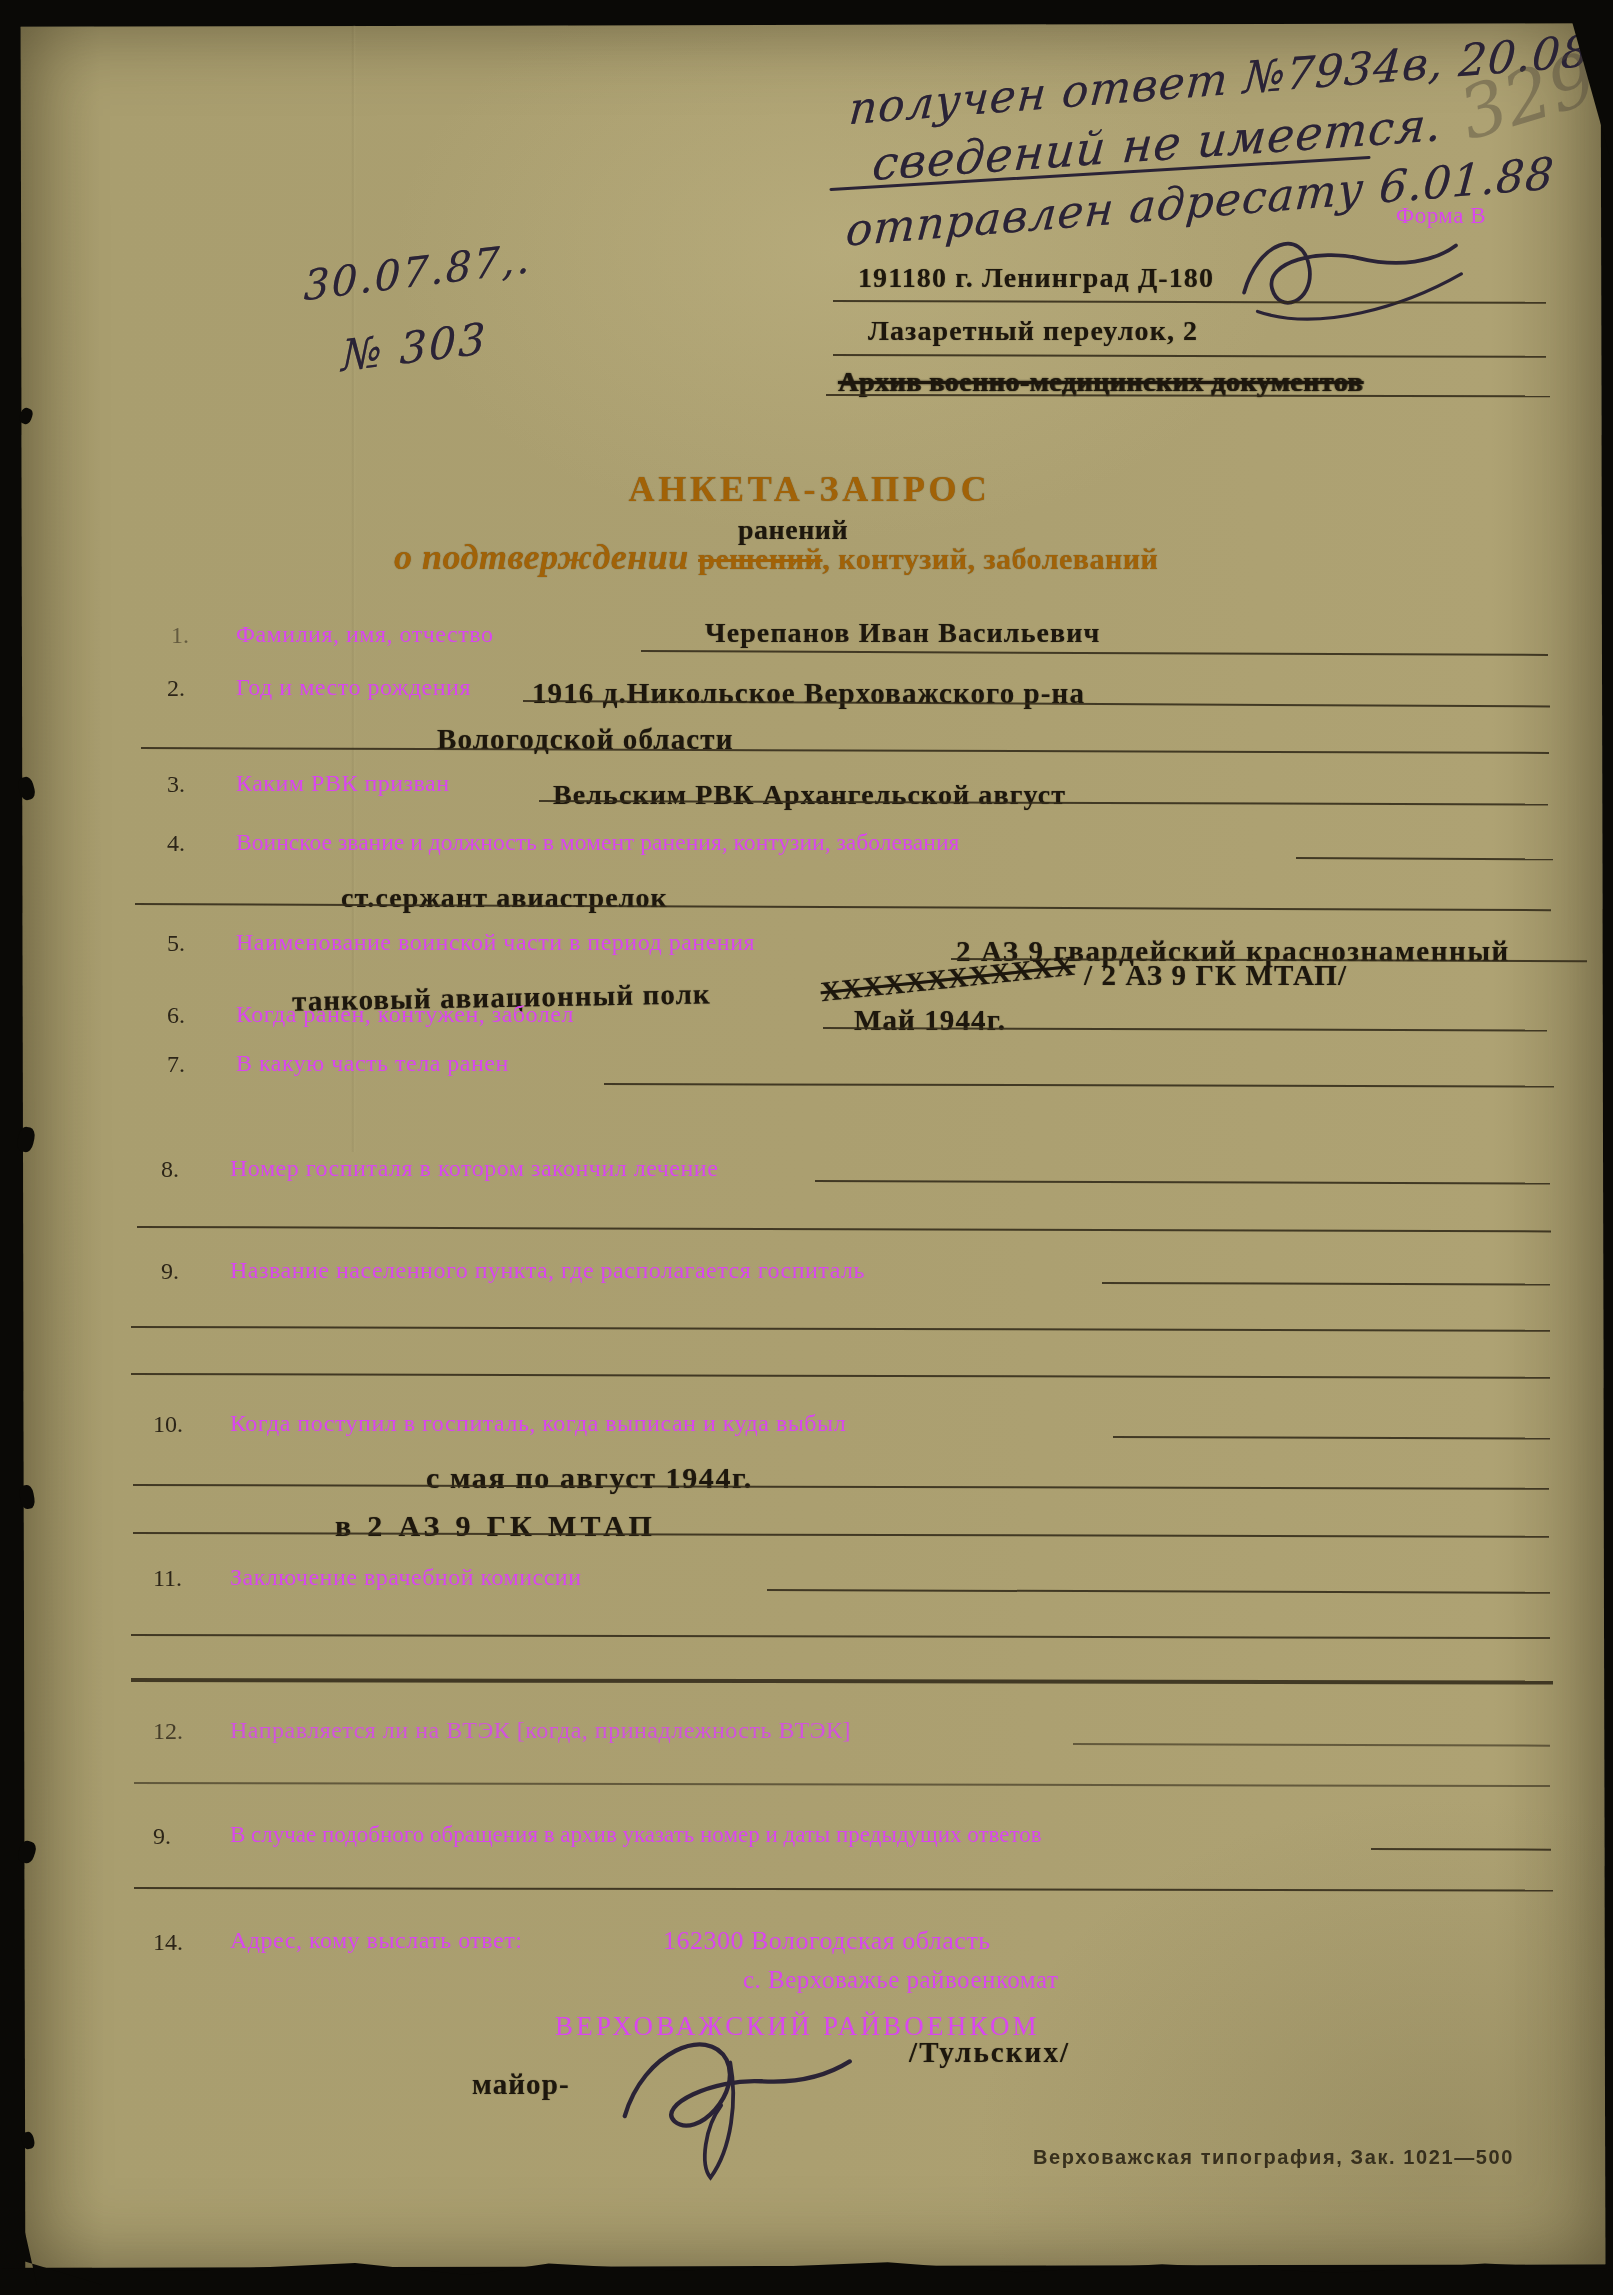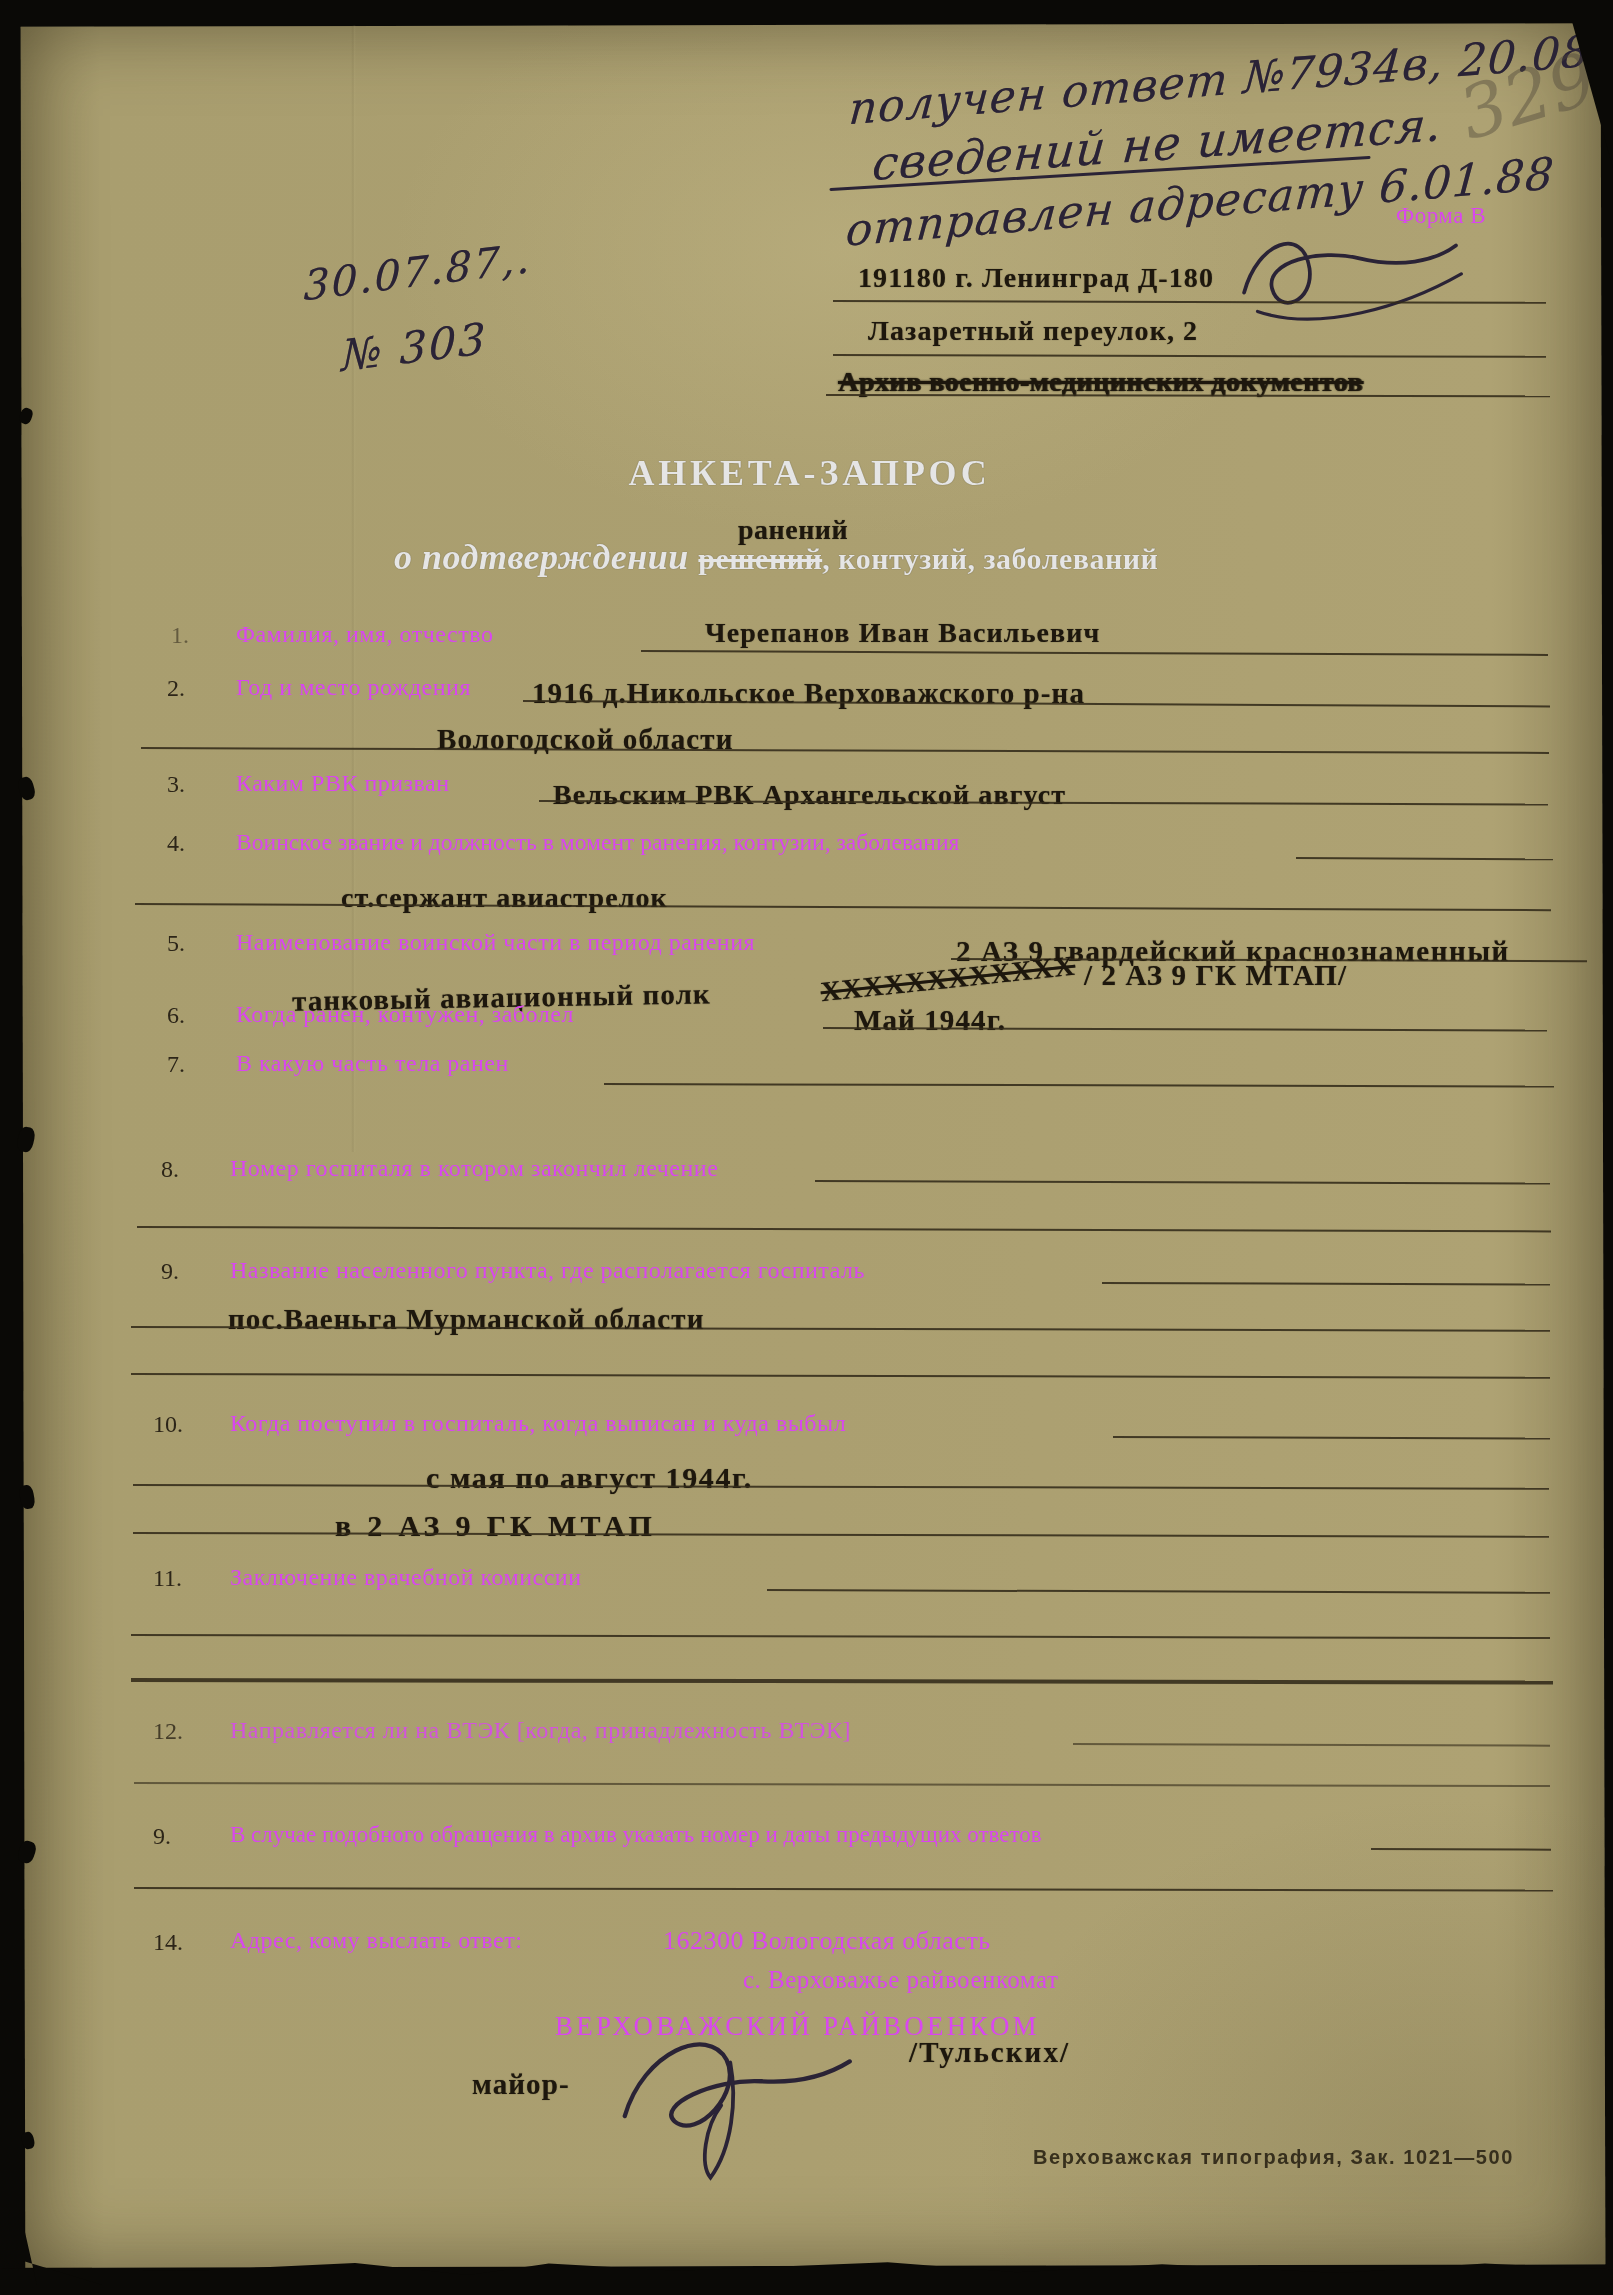--- a/index.html
+++ b/index.html
@@ -21,22 +21,22 @@
   .print{position:absolute;color:#d946ef;font-size:24px;letter-spacing:0.5px;white-space:nowrap;}
   .num{position:absolute;color:#2c2518;font-size:24px;white-space:nowrap;}
   .typed{position:absolute;color:#1d170d;font-weight:700;font-size:28px;letter-spacing:1.1px;white-space:nowrap;
          text-shadow:0 0 1.1px rgba(30,24,14,.55);}
   .hw{position:absolute;color:#2a2336;font-family:"DejaVu Serif",serif;font-style:italic;white-space:nowrap;
       text-shadow:0 0 0.5px rgba(42,35,54,.5);}
   .pencil{position:absolute;color:#4e463a;opacity:.42;font-family:"DejaVu Serif",serif;font-style:italic;white-space:nowrap;}
   .struck{position:relative;text-decoration:line-through;text-decoration-thickness:3.2px;
           text-shadow:0 0 1.6px rgba(30,24,14,.9),1.1px 0 0 rgba(30,24,14,.7);}
   .xblock{display:inline-block;text-decoration:line-through;text-decoration-thickness:2.7px;}
-  .title{position:absolute;color:#e5e5e5;font-weight:700;white-space:nowrap;
-         text-shadow:0 0 1.1px rgba(30,24,14,.5);}
+  .title{position:absolute;color:#a16207;font-weight:700;white-space:nowrap;
+         text-shadow:0 0 1.1px rgba(30,24,14,.5);margin-top:16px;}
   .footerprint{position:absolute;color:#2e2717;font-family:"Liberation Sans",sans-serif;font-weight:700;
          font-size:20px;letter-spacing:1.6px;white-space:nowrap;opacity:.92;}
   .tear{position:absolute;background:#0a0906;}
   svg.sig{position:absolute;overflow:visible;}
   svg.sig path{fill:none;stroke:#2a2336;stroke-linecap:round;}
 </style>
 </head>
 <body>
 
 <div id="page">
@@ -115,21 +115,20 @@
     <div class="rule" style="left:604px;top:1083px;width:950px;transform:rotate(.15deg);"></div>
 
     <div class="num" style="left:161px;top:1156px;">8.</div>
     <div class="print" style="left:230px;top:1155px;">Номер госпиталя в котором закончил лечение</div>
     <div class="rule" style="left:815px;top:1180px;width:735px;transform:rotate(.2deg);"></div>
     <div class="rule" style="left:137px;top:1226px;width:1414px;transform:rotate(.18deg);"></div>
 
     <div class="num" style="left:161px;top:1258px;">9.</div>
     <div class="print" style="left:230px;top:1257px;">Название населенного пункта, где располагается госпиталь</div>
     <div class="rule" style="left:1102px;top:1282px;width:448px;transform:rotate(.2deg);"></div>
-    <div class="typed" style="left:228px;top:1303px;font-size:29px;">пос.Ваеньга Мурманской области</div>
     <div class="rule" style="left:131px;top:1326px;width:1419px;transform:rotate(.15deg);"></div>
     <div class="rule" style="left:131px;top:1373px;width:1419px;transform:rotate(.15deg);"></div>
 
     <div class="num" style="left:153px;top:1411px;">10.</div>
     <div class="print" style="left:230px;top:1410px;">Когда поступил в госпиталь, когда выписан и куда выбыл</div>
     <div class="rule" style="left:1113px;top:1436px;width:437px;transform:rotate(.2deg);"></div>
     <div class="typed" style="left:426px;top:1461px;font-size:30px;letter-spacing:1.6px;">с мая по август 1944г.</div>
     <div class="rule" style="left:133px;top:1484px;width:1416px;transform:rotate(.15deg);"></div>
     <div class="typed" style="left:335px;top:1509px;font-size:30px;letter-spacing:4.3px;">в 2 АЗ 9 ГК МТАП</div>
     <div class="rule" style="left:133px;top:1532px;width:1416px;transform:rotate(.15deg);"></div>

